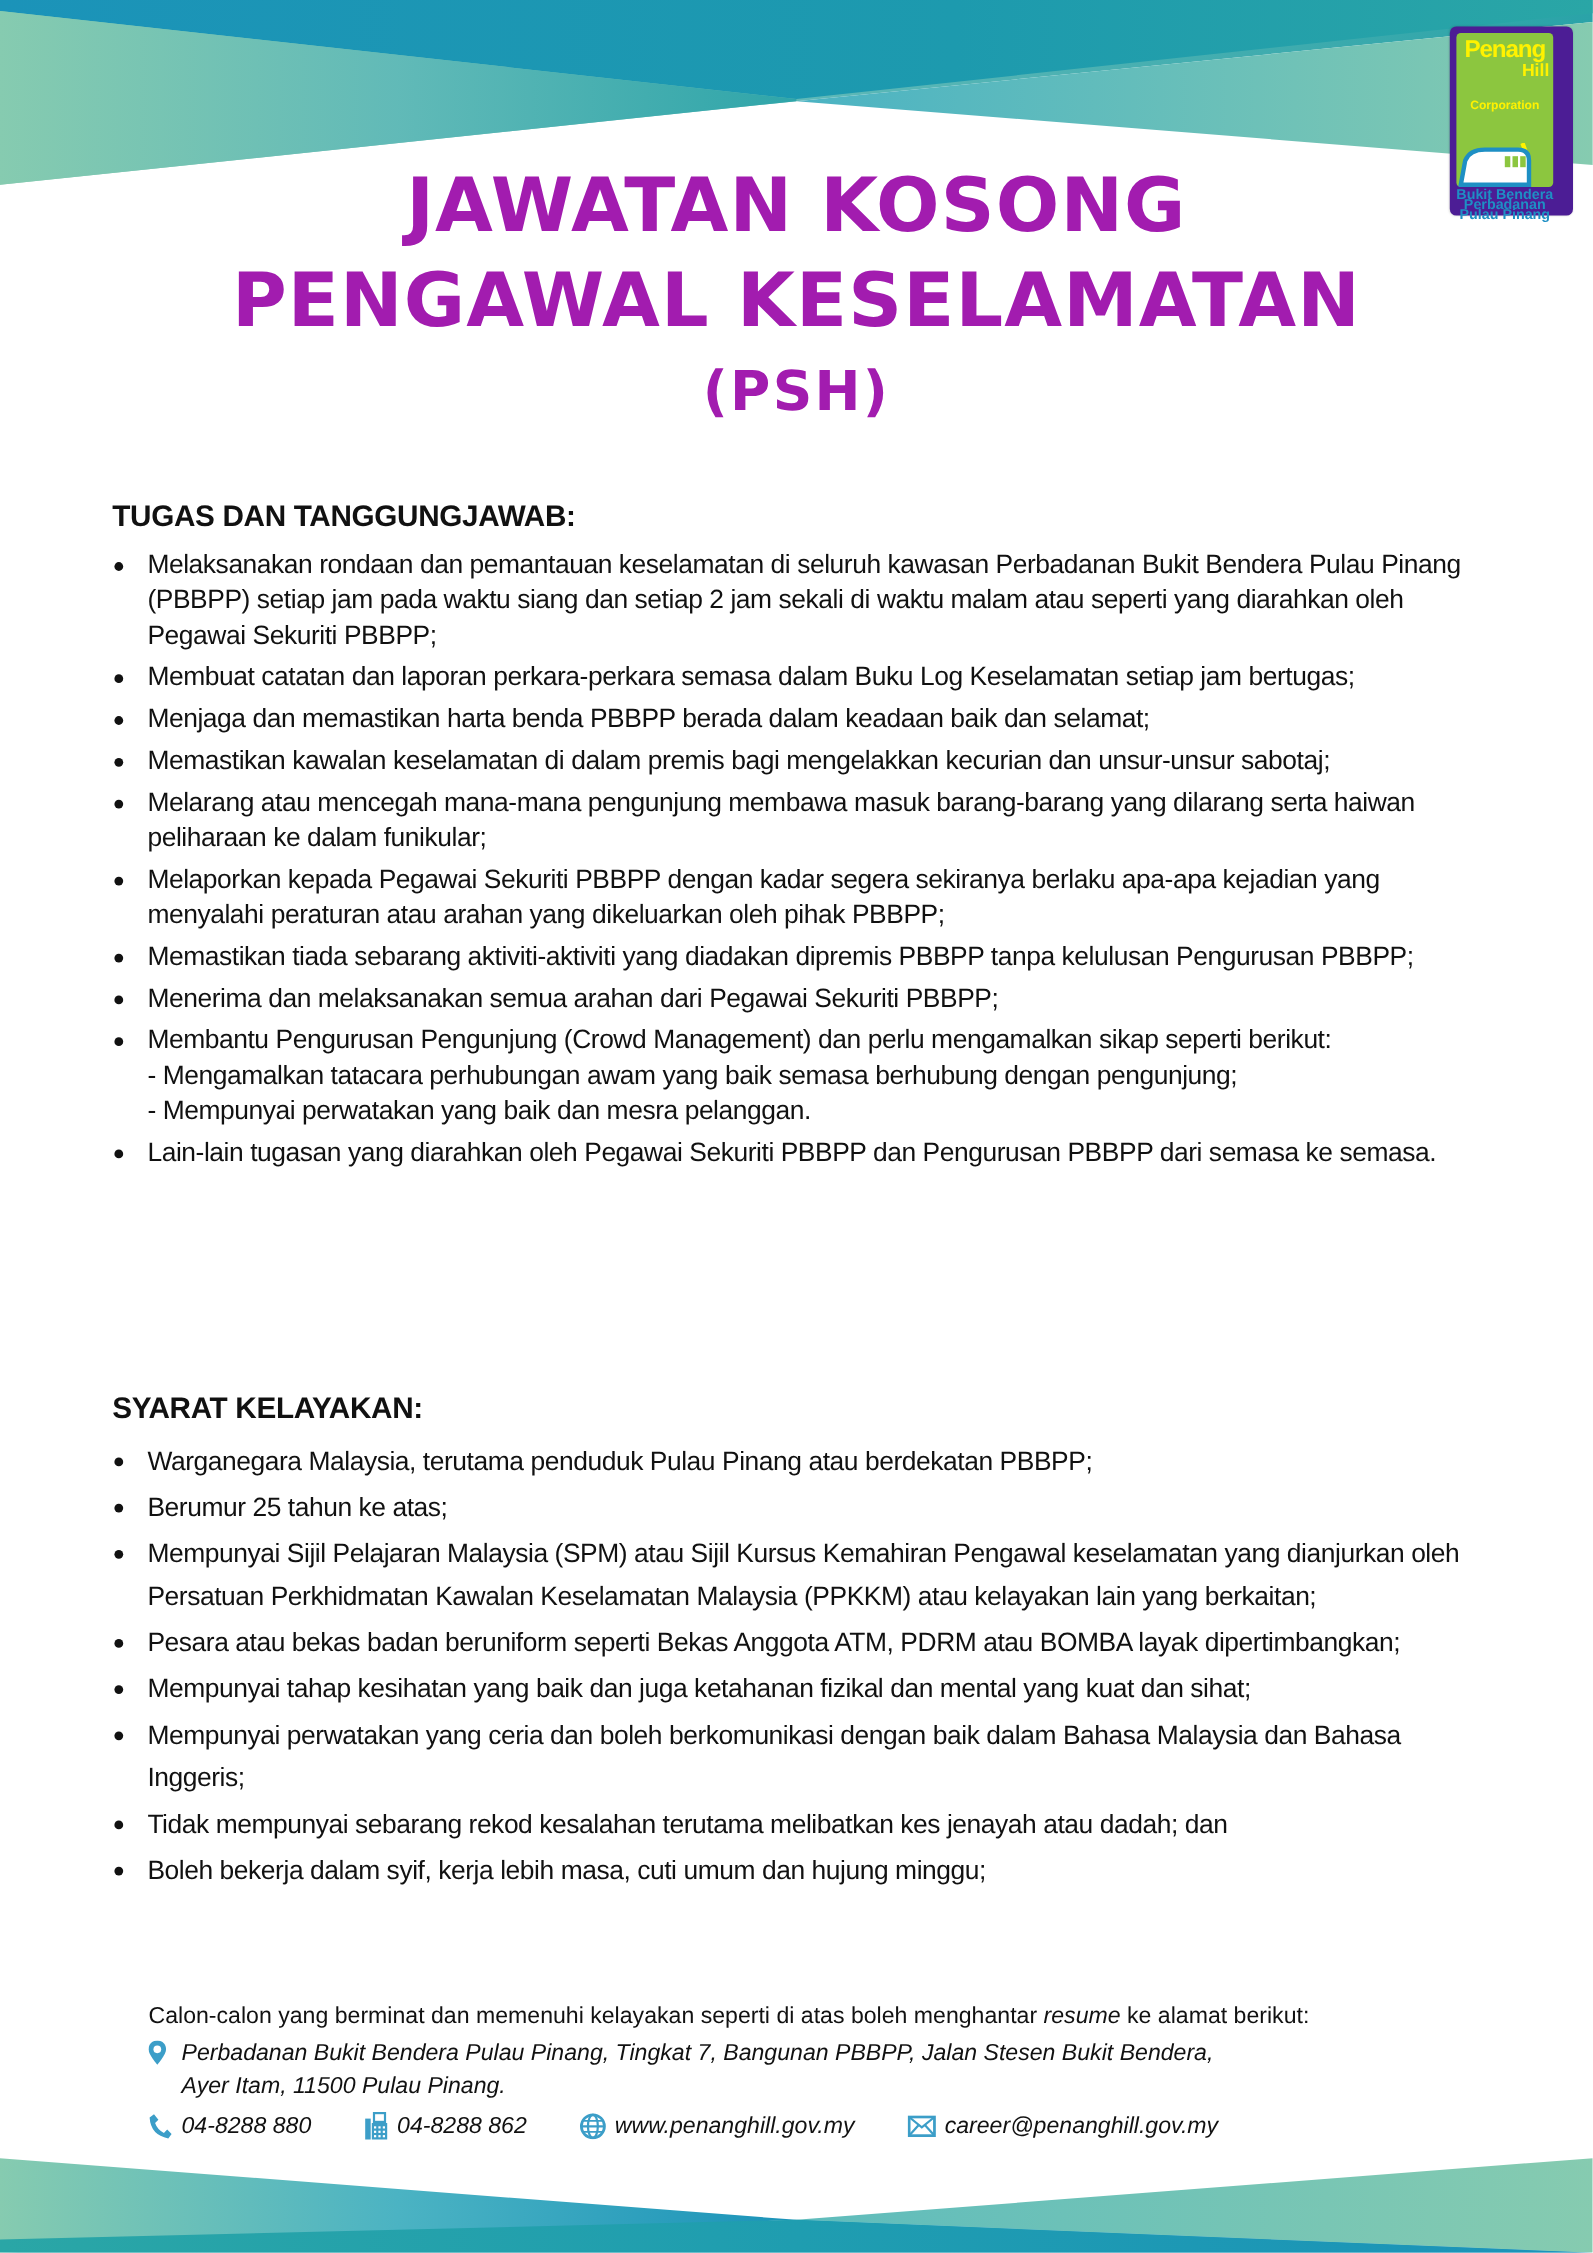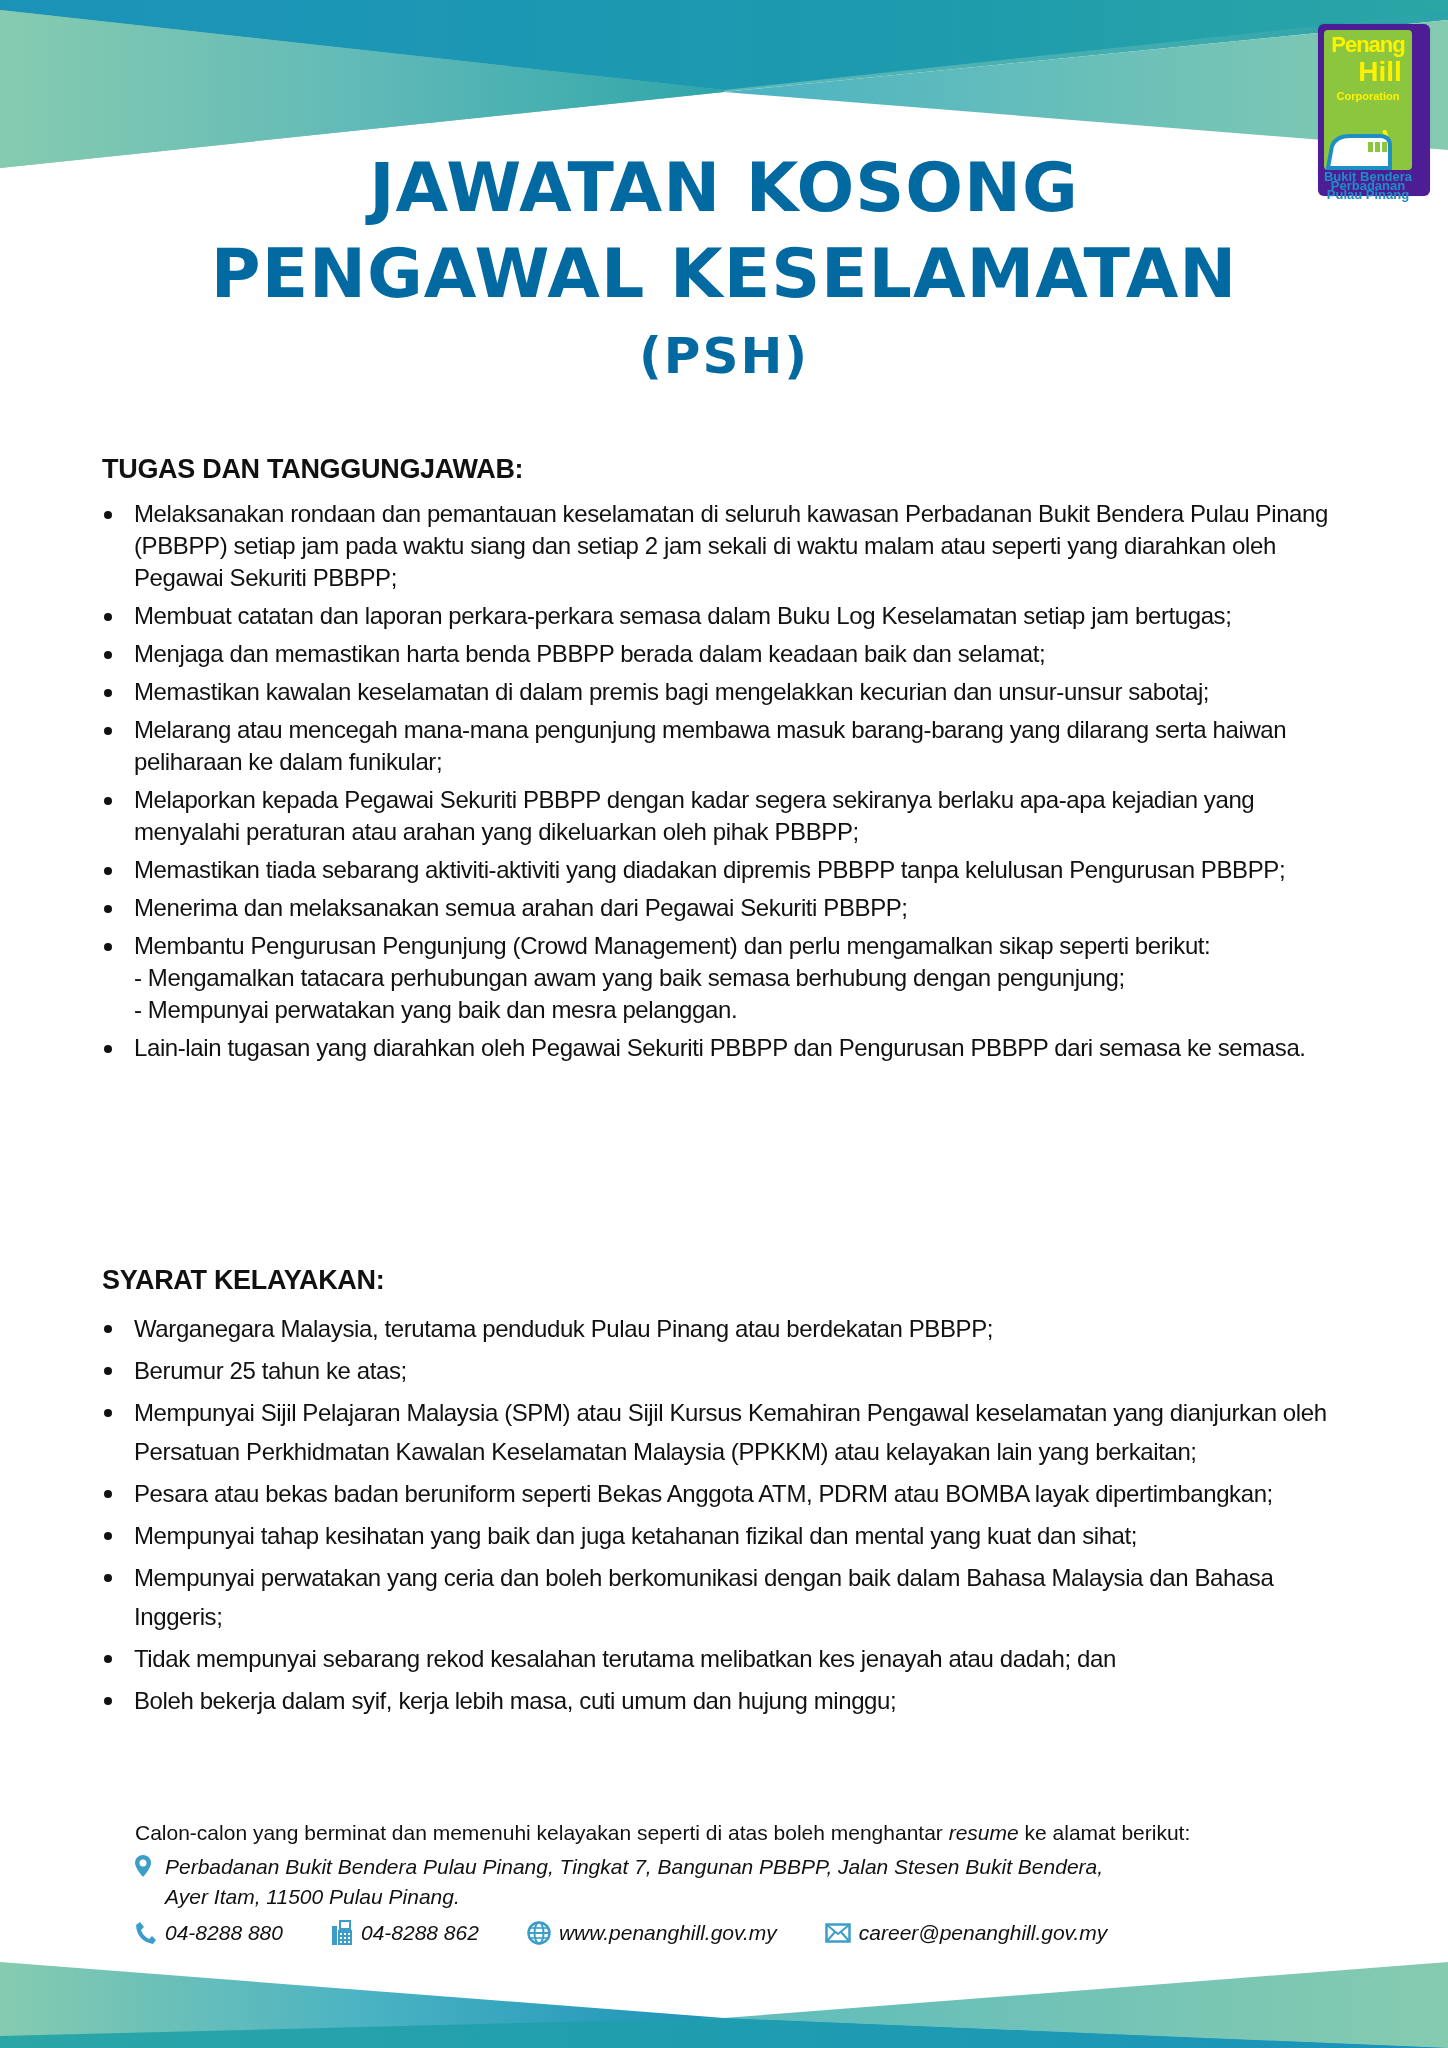--- a/index.html
+++ b/index.html
@@ -17,30 +17,30 @@
   }
   .logo-inner {
     position: absolute; left: 6px; top: 6px; width: 88px; height: 140px;
     background: #8cc63f; border-radius: 4px; overflow: hidden;
   }
   .logo-text {
     position: absolute; left: 0; width: 88px; text-align: center;
     color: #fff200; font-weight: bold; font-family: "Liberation Sans Narrow", "Liberation Sans", sans-serif;
   }
   .logo-t1 { top: 2px; font-size: 22px; letter-spacing: -1px; }
-  .logo-t2 { top: 26px; font-size: 28px; left: 12px; }
+  .logo-t2 { top: 26px; font-size: 16px; left: 28px; }
   .logo-t3 { top: 60px; font-size: 11px; }
   .logo-tram { position: absolute; left: 0; top: 100px; }
   .logo-caption {
     position: absolute; left: 0; top: 148px; width: 100px; text-align: center;
     color: #1e8fc4; font-size: 13px; font-weight: bold; line-height: 9px;
   }
   .title {
     position: absolute; left: 0; width: 1448px; text-align: center;
-    font-family: "DejaVu Sans", sans-serif; font-weight: bold; color: #0369a1;
+    font-family: "DejaVu Sans", sans-serif; font-weight: bold; color: #a21caf;
     letter-spacing: 1px;
   }
   .title-1 { top: 148px; font-size: 68px; line-height: 80px; }
   .title-2 { top: 234px; font-size: 68px; line-height: 80px; }
   .title-3 { top: 326px; font-size: 50px; line-height: 60px; font-weight: bold; letter-spacing: 2px; }
   .section {
     position: absolute; left: 102px; width: 1260px;
     font-family: "Liberation Sans", sans-serif;
     margin-top: 12px;
   }

